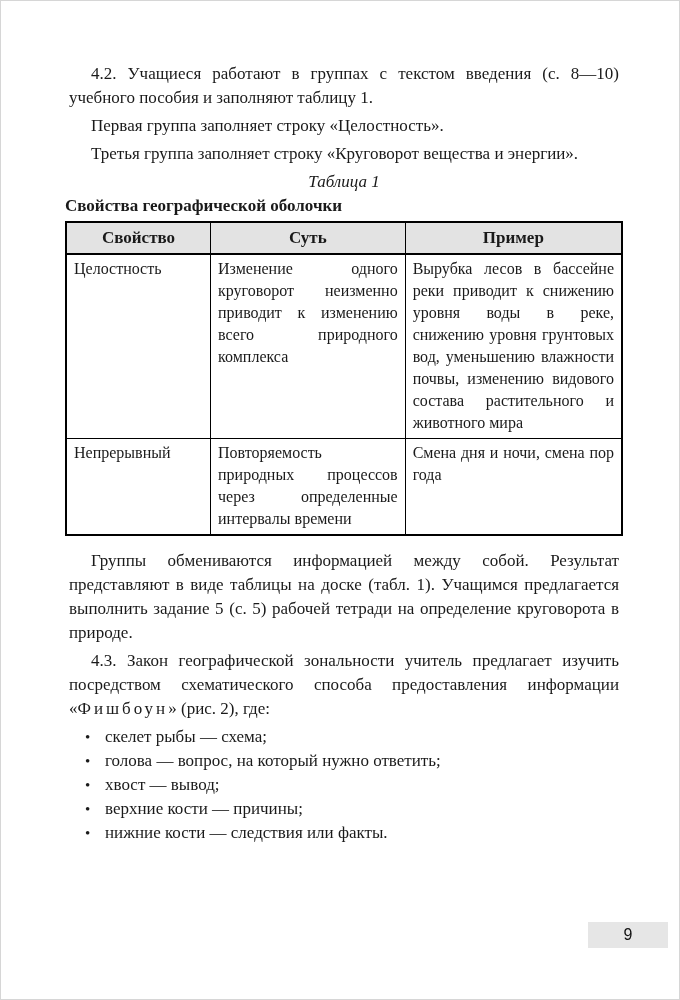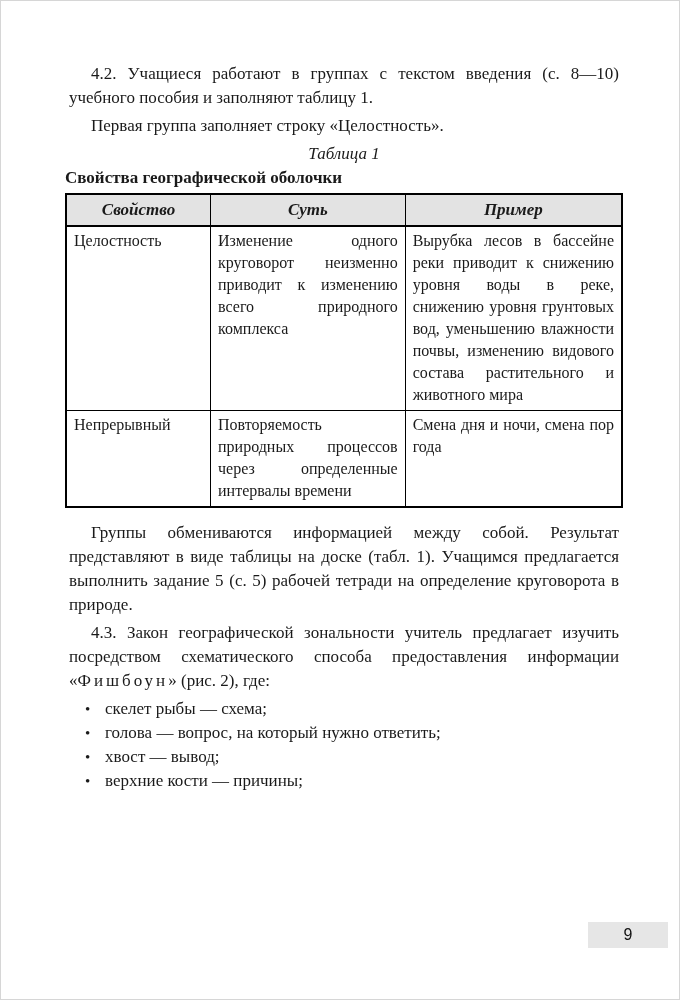--- a/index.html
+++ b/index.html
@@ -54,21 +54,20 @@
     vertical-align: top;
     padding: 3px 7px 4px 7px;
   }
   table.props th {
     background: #e3e3e3;
     font-weight: bold;
     font-size: 17px;
     text-align: center;
     padding: 4px 6px;
     border-bottom: 2px solid #000;
-    font-style: italic;
   }
   table.props td { text-align: justify; }
   col.c1 { width: 26%; }
   col.c2 { width: 35%; }
   col.c3 { width: 39%; }
   .after-table { margin-top: 13px; }
   ul.fishbone {
     margin: 0;
     padding: 0;
     list-style: none;
@@ -99,20 +98,21 @@
     color: #111;
   }
 </style>
 </head>
 <body>
 
 <div class="content">
 
   <p class="indent">4.2. Учащиеся работают в группах с текстом введения (с. 8—10) учебного пособия и заполняют таблицу 1.</p>
   <p class="indent">Первая группа заполняет строку «Целостность».</p>
+  <p class="indent">Третья группа заполняет строку «Круговорот вещества и энергии».</p>
 
   <p class="table-caption">Таблица 1</p>
   <p class="table-title">Свойства географической оболочки</p>
 
   <table class="props">
     <colgroup>
         <col class="c1">
         <col class="c2">
         <col class="c3">
       </colgroup>
@@ -139,17 +139,18 @@
 
   <p class="indent after-table">Группы обмениваются информацией между собой. Результат представляют в виде таблицы на доске (табл. 1). Учащимся предлагается выполнить задание 5 (с. 5) рабочей тетради на определение круговорота в природе.</p>
 
   <p class="indent"><span>4.3. Закон географической зональности учитель предлагает изучить посредством схематического способа предоставления информации «</span><span class="spaced">Фишбоун</span><span>» (рис. 2), где:</span></p>
 
   <ul class="fishbone">
     <li><span class="bullet">•</span><span>скелет рыбы — схема;</span></li>
     <li><span class="bullet">•</span><span>голова — вопрос, на который нужно ответить;</span></li>
     <li><span class="bullet">•</span><span>хвост — вывод;</span></li>
     <li><span class="bullet">•</span><span>верхние кости — причины;</span></li>
+    <li><span class="bullet">•</span><span>нижние кости — следствия или факты.</span></li>
   </ul>
 
 </div>
 
 <div class="page-badge">9</div>
 
 </body></html>

